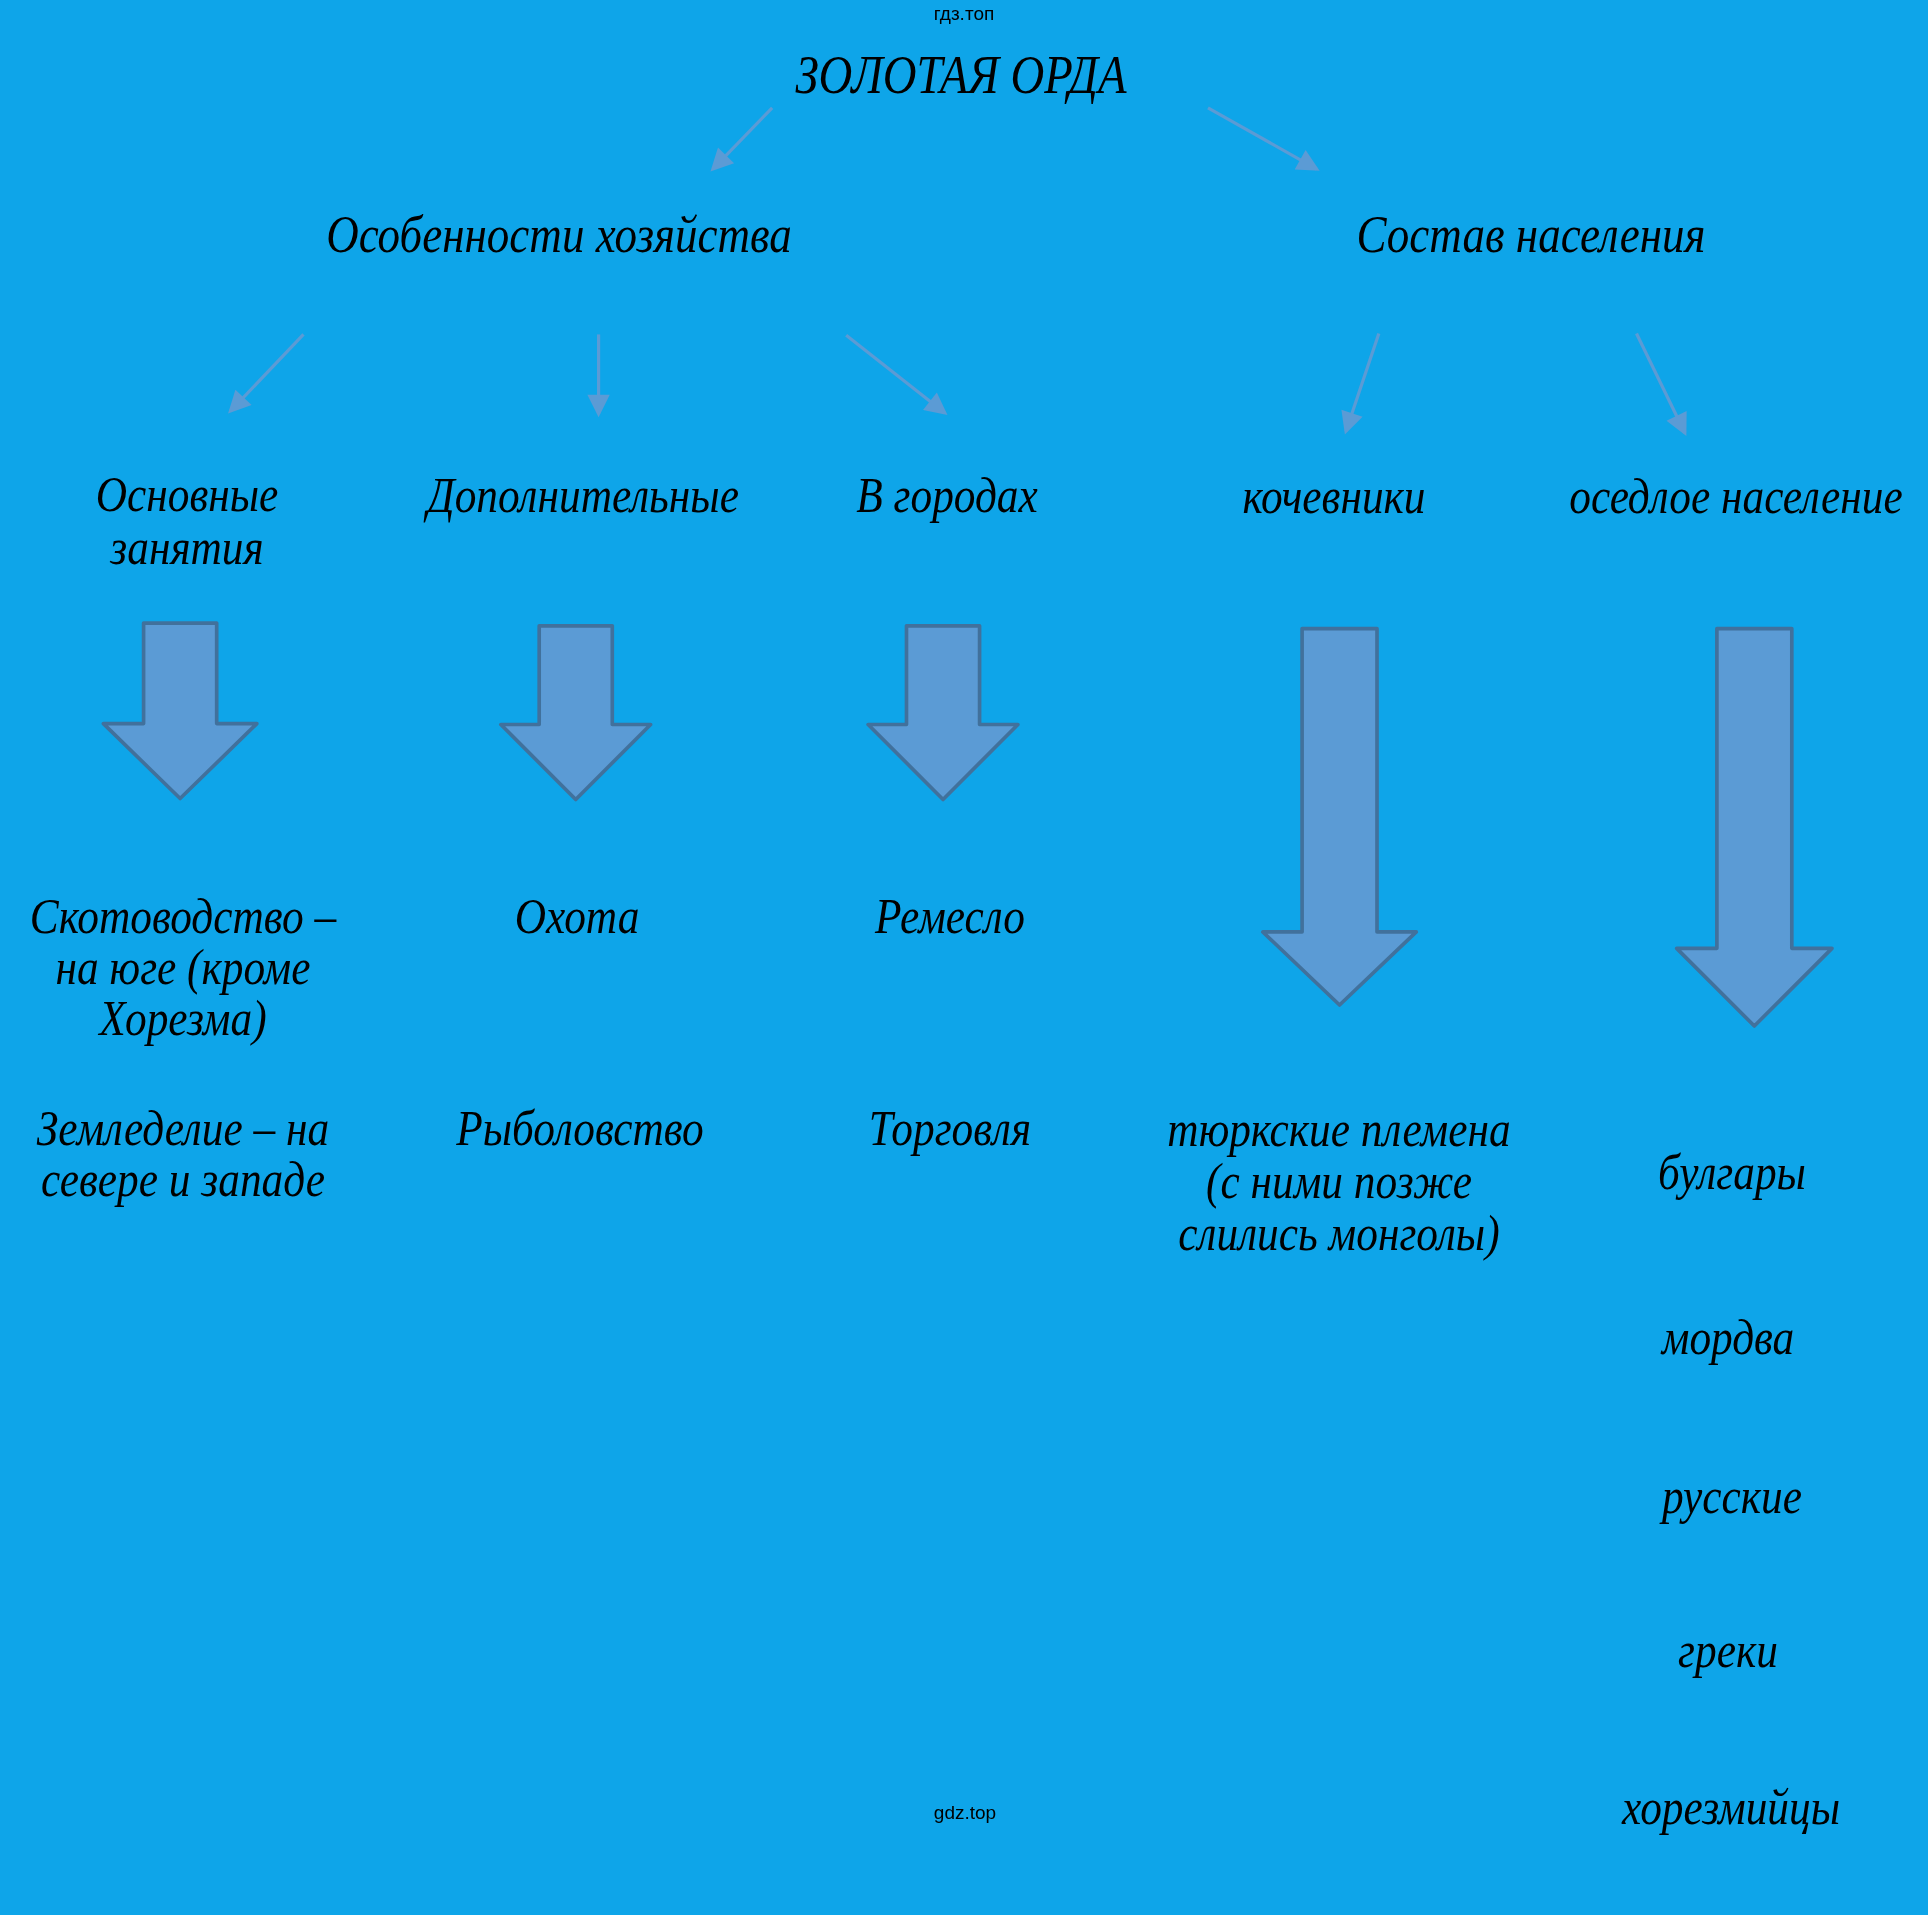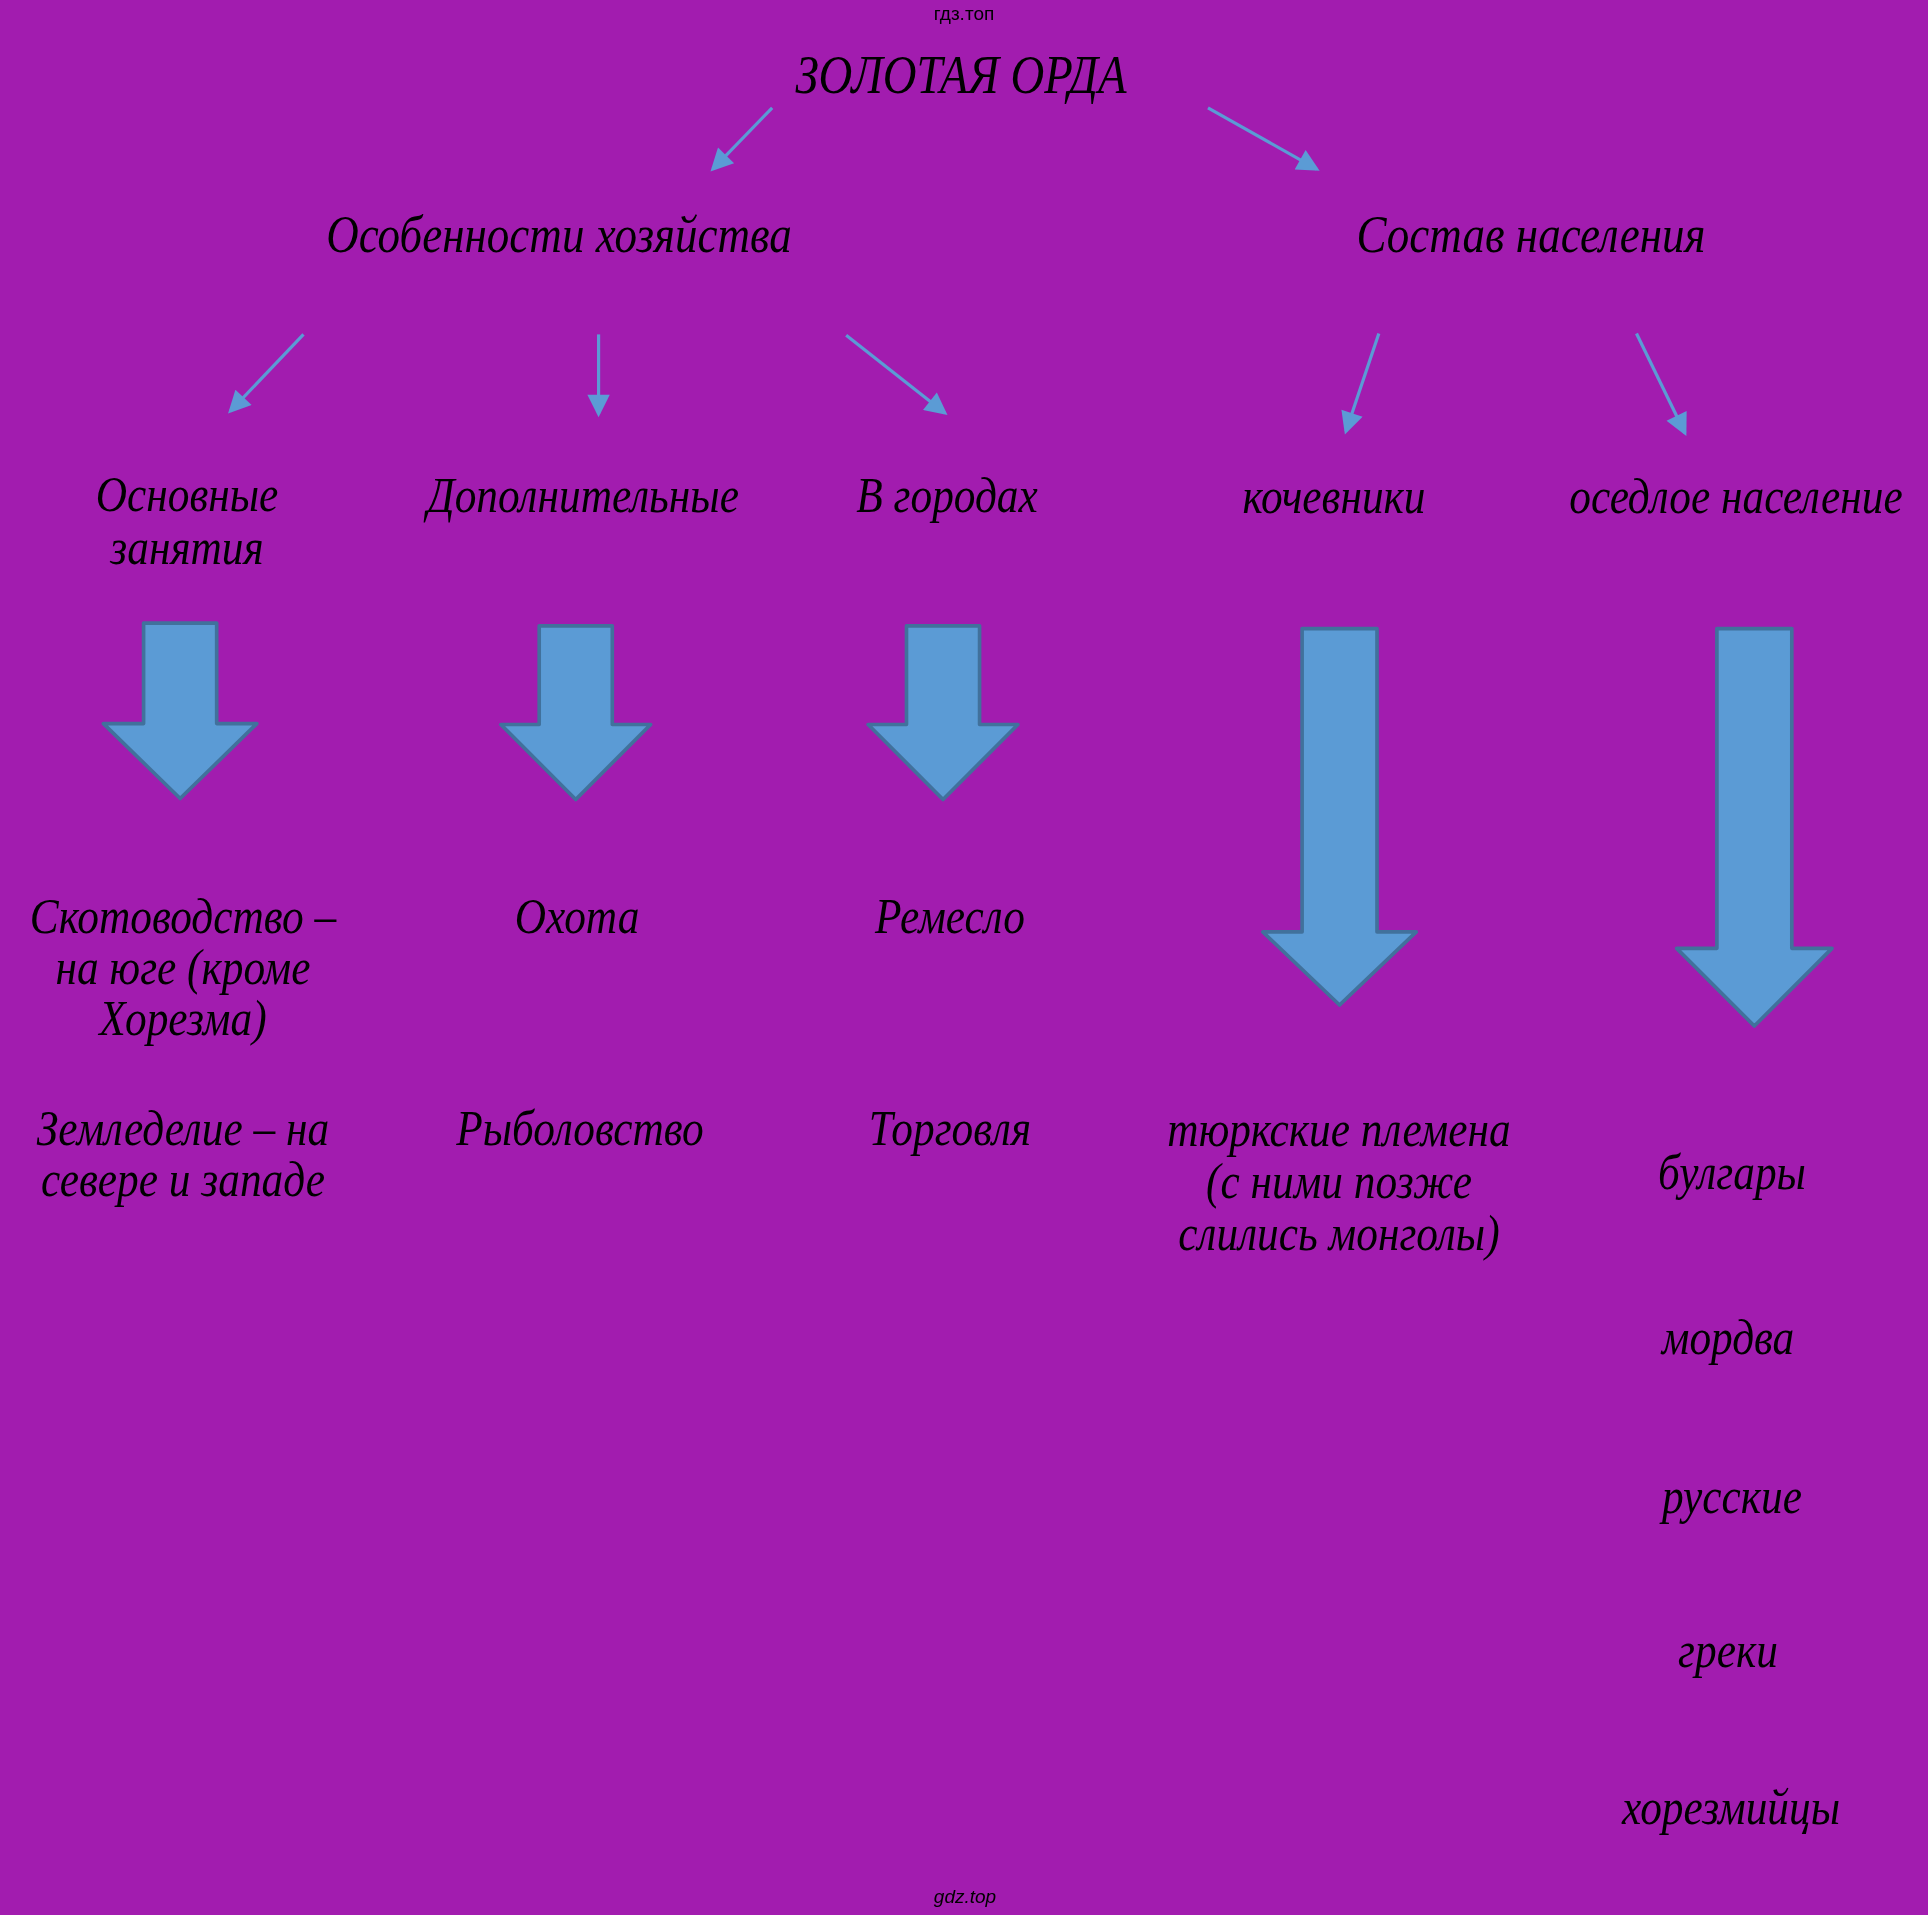--- a/index.html
+++ b/index.html
@@ -1,20 +1,20 @@
 <!DOCTYPE html>
 <html lang="ru" style="font-size:14.6px"><head>
 <meta charset="utf-8">
 <title>ЗОЛОТАЯ ОРДА — схема</title>
 <style>
   html,body{margin:0;padding:0;background:#ffffff;}
   #canvas{
     position:relative;
     width:1929px;height:1915px;
-    background:#a21caf;
+    background:#0ea5e9;
     overflow:hidden;
     font-family:"Liberation Serif", serif;
   }
   svg.overlay{position:absolute;left:0;top:0;width:1929px;height:1915px;}
   .lbl{
     position:absolute;
     transform:translate(-50%,-50%) scaleX(0.85);
     font-style:italic;
     color:#000;
     white-space:nowrap;
@@ -64,21 +64,21 @@
     <line x1="1791" y1="365" x2="1844" y2="474" stroke="#5b9bd5" stroke-width="3.5" marker-end="url(#ah)"></line>
 
     <polygon points="157,682 237,682 237,792 281,792 197,874 113,792 157,792" fill="#5b9bd5" stroke="#41719c" stroke-width="4" stroke-linejoin="round"></polygon>
     <polygon points="590,685 670,685 670,793 712,793 630,875 548,793 590,793" fill="#5b9bd5" stroke="#41719c" stroke-width="4" stroke-linejoin="round"></polygon>
     <polygon points="992,685 1072,685 1072,793 1114,793 1032,875 950,793 992,793" fill="#5b9bd5" stroke="#41719c" stroke-width="4" stroke-linejoin="round"></polygon>
     <polygon points="1425,688 1507,688 1507,1020 1550,1020 1466,1100 1382,1020 1425,1020" fill="#5b9bd5" stroke="#41719c" stroke-width="4" stroke-linejoin="round"></polygon>
     <polygon points="1879,688 1961,688 1961,1038 2005,1038 1920,1123 1835,1038 1879,1038" fill="#5b9bd5" stroke="#41719c" stroke-width="4" stroke-linejoin="round"></polygon>
   </svg>
 
   <div class="lbl site" style="left:964px;top:12.8px;">гдз.топ</div>
-  <div class="lbl site" style="left:965px;top:1896px;font-style:italic;">gdz.top</div>
+  <div class="lbl site" style="left:965px;top:1812px;">gdz.top</div>
 
   <div class="lbl t-title" style="left:961px;top:74px;">ЗОЛОТАЯ ОРДА</div>
 
   <div class="lbl t-l2" style="left:559px;top:234px;">Особенности хозяйства</div>
   <div class="lbl t-l2" style="left:1531px;top:234px;">Состав населения</div>
 
   <div class="blockTxt" style="left:187px;top:468px;line-height:53px;">
     <div>Основные</div>
     <div>занятия</div>
   </div>

